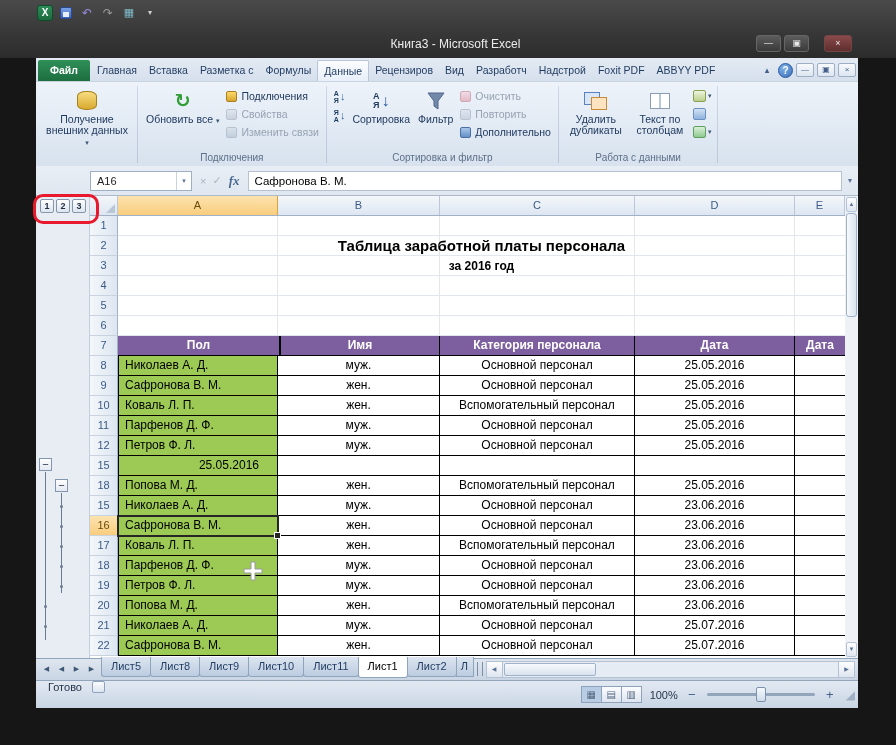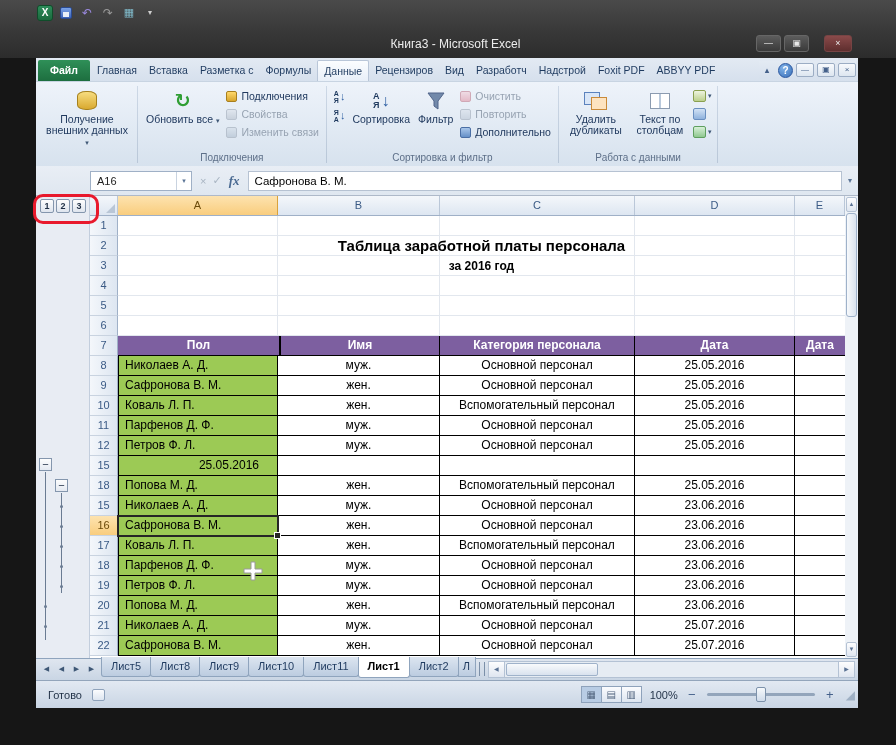--- a/index.html
+++ b/index.html
@@ -131,32 +131,32 @@
 .vtrack{flex:1;position:relative}
 .vthumb{position:absolute;left:1px;right:1px;top:0;height:104px;background:linear-gradient(90deg,#f8fafc,#d9e2ee);border:1px solid #9fb2ca;border-radius:3px}
 .annot{position:absolute;left:-3px;top:-2px;width:66px;height:30px;border:3px solid #e8192c;border-radius:10px;z-index:40;pointer-events:none}
 
 
 .tabbar{position:absolute;left:0;top:600px;width:822px;height:22px;background:linear-gradient(#dfe6ef,#c9d5e4);border-top:1px solid #8fa4bd;display:flex;align-items:flex-start}
 .tnav{display:flex;align-items:center;padding:2px 2px 0 3px}
 .tnavbtn{width:15px;height:16px;font-size:7px;color:#3f5876;text-align:center;line-height:16px}
 .stabs{display:flex;align-items:center;height:16px}
 .stab{height:20px;line-height:19px;padding:0 9px;font-size:11px;color:#1f3a5f;background:linear-gradient(#dce5f0,#bccce0);border:1px solid #8fa4bd;border-top:none;border-radius:0 0 3px 3px;margin-right:-1px;white-space:nowrap}
-.stab.active{background:#fff;font-weight:bold;height:21px;position:relative;z-index:2;color:#000}
+.stab.active{background:#fff;font-weight:normal;height:21px;position:relative;z-index:2;color:#000}
 .stab.cut{width:18px;padding:0 4px;overflow:hidden;border-radius:0}
 .tsplit{width:6px;height:14px;border-left:1px solid #7b8fa8;border-right:1px solid #7b8fa8;margin:3px 3px 0 4px}
 .hscroll{flex:1;display:flex;align-items:stretch;margin:2px 3px 3px 0;background:#e6ecf3;border:1px solid #b4c2d4;height:17px}
 .harr{width:16px;background:linear-gradient(#fdfdfe,#dfe6f0);font-size:6px;color:#5a7294;text-align:center;line-height:15px;flex:0 0 auto}
 .harr.left{border-right:1px solid #b4c2d4}
 .harr.right{border-left:1px solid #b4c2d4}
 .htrack{flex:1;position:relative}
 .hthumb{position:absolute;left:1px;top:1px;bottom:1px;width:92px;background:linear-gradient(#f8fafc,#d9e2ee);border:1px solid #9fb2ca;border-radius:2px}
 
 
-.statusbar{position:absolute;left:0;top:622px;width:822px;height:28px;background:linear-gradient(#e2e9f2,#c9d5e4);border-top:1px solid #93a5bb;display:flex;align-items:center}
+.statusbar{position:absolute;left:0;top:622px;width:822px;height:28px;background:linear-gradient(#e2e9f2,#c9d5e4);border-top:1px solid #93a5bb;display:flex;}
 .ready{font-size:11px;color:#1f2f45;margin-left:12px}
 .macro{width:13px;height:12px;margin-left:10px;border:1px solid #8ea2bb;background:linear-gradient(#fbfcfe,#dde5f0);border-radius:2px}
 .sb-right{margin-left:auto;display:flex;align-items:center;gap:6px;padding-right:2px}
 .viewbtns{display:flex}
 .viewbtn{width:21px;height:17px;border:1px solid #8ea2bb;margin-left:-1px;background:linear-gradient(#fbfcfe,#dde5f0);font-size:10px;color:#51647e;text-align:center;line-height:15px}
 .viewbtn.active{background:#b8cce4}
 .zoomtxt{font-size:11px;color:#1f2f45;margin:0 2px}
 .zbtn{font-size:13px;color:#44608a;width:12px;text-align:center;line-height:12px}
 .ztrack{width:108px;height:3px;background:#93a5bb;position:relative;border-radius:2px;margin:0 3px}
 .ztick{position:absolute;left:50%;top:-3px;width:1px;height:9px;background:#7d92ab}

